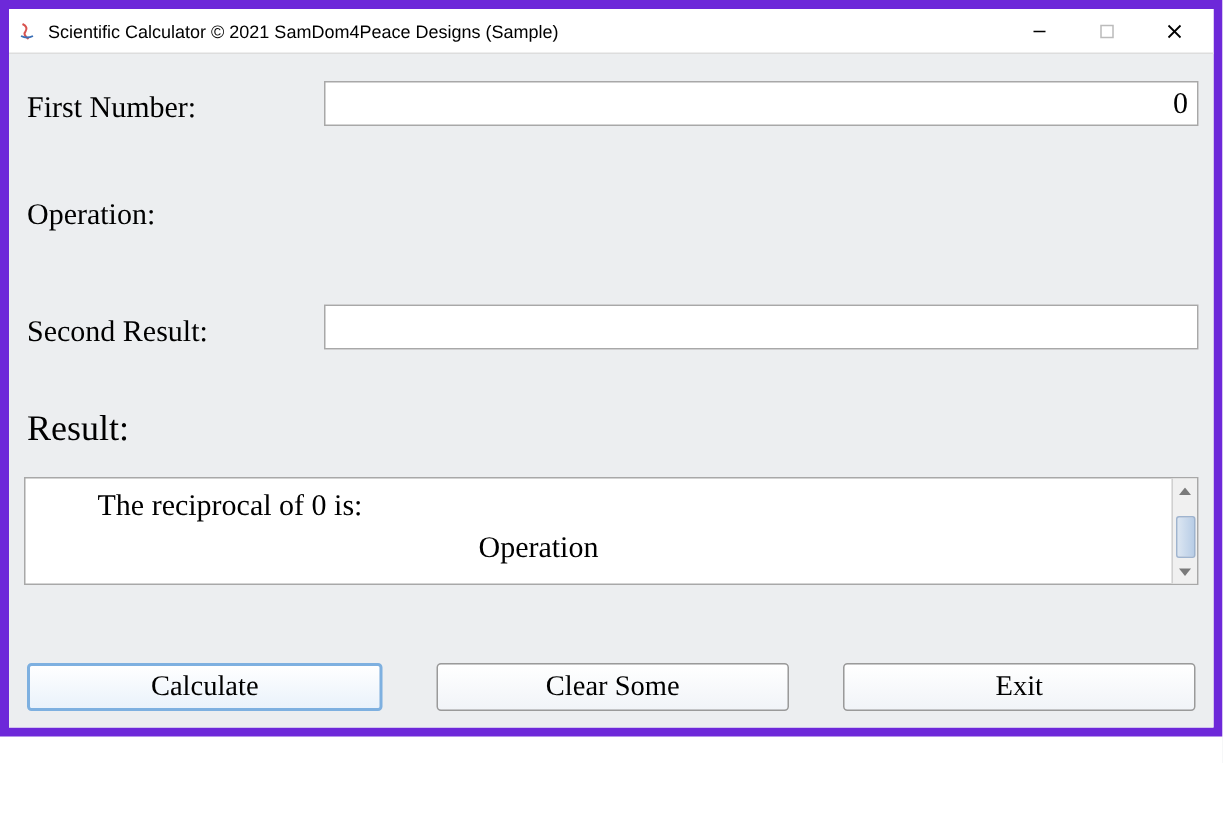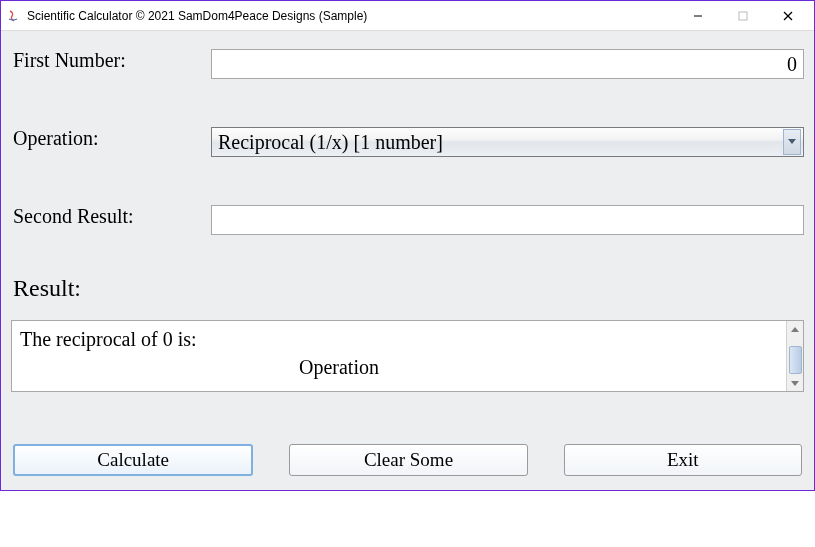--- a/index.html
+++ b/index.html
@@ -6,21 +6,21 @@
     body {
       font-family: "Segoe UI", Tahoma, sans-serif;
       background: #fff;
       width: 815px;
       height: 547px;
       overflow: hidden;
     }
     .window {
       width: 815px;
       height: 491px;
-      border: 1px solid #6d28d9;
+      border: 6px solid #6d28d9;
       background: #fff;
       display: flex;
       flex-direction: column;
     }
     .titlebar {
       height: 30px;
       background: #fff;
       border-bottom: 1px solid #ddd;
       display: flex;
       align-items: center;
@@ -51,21 +51,21 @@
     }
     .titlebar-btn.disabled { color: #bbb; }
     .content {
       flex: 1;
       background: #eceef0;
       padding: 18px 10px 10px 10px;
       position: relative;
     }
     .row {
       display: flex;
-      align-items: flex-start;
+      align-items: flex-end;
       margin-bottom: 48px;
     }
     .row-label {
       width: 200px;
       font-family: Georgia, "Times New Roman", serif;
       font-size: 20px;
       color: #000;
       padding-left: 2px;
     }
     .text-input {
@@ -110,20 +110,21 @@
       font-size: 24px;
       color: #000;
       margin-bottom: 18px;
       padding-left: 2px;
     }
     .result-box-wrap {
       display: flex;
       border: 1px solid #a8a8a8;
       background: #fff;
       height: 72px;
+      padding-left: 40px;
     }
     .result-box {
       flex: 1;
       padding: 4px 8px;
       font-family: Georgia, "Times New Roman", serif;
       font-size: 20px;
       color: #000;
       line-height: 1.4;
       overflow: hidden;
     }
@@ -213,28 +214,20 @@
 
   <div class="content">
 
     <div class="row">
       <div class="row-label">First Number:</div>
       <input class="text-input" type="text" value="0" style="">
     </div>
 
     <div class="row">
       <div class="row-label">Operation:</div>
-      <div class="combo">
-        <span class="combo-text">Reciprocal (1/x) [1 number]</span>
-        <div class="combo-arrow">
-          <svg width="8" height="6" viewBox="0 0 8 6">
-              <polygon points="0,0 8,0 4,5" fill="#4a5a70"></polygon>
-            </svg>
-        </div>
-      </div>
     </div>
 
     <div class="row">
       <div class="row-label">Second Result:</div>
       <input class="text-input left" type="text" value="" style="">
     </div>
 
     <div class="result-section">
       <div class="result-label">Result:</div>
       <div class="result-box-wrap">

